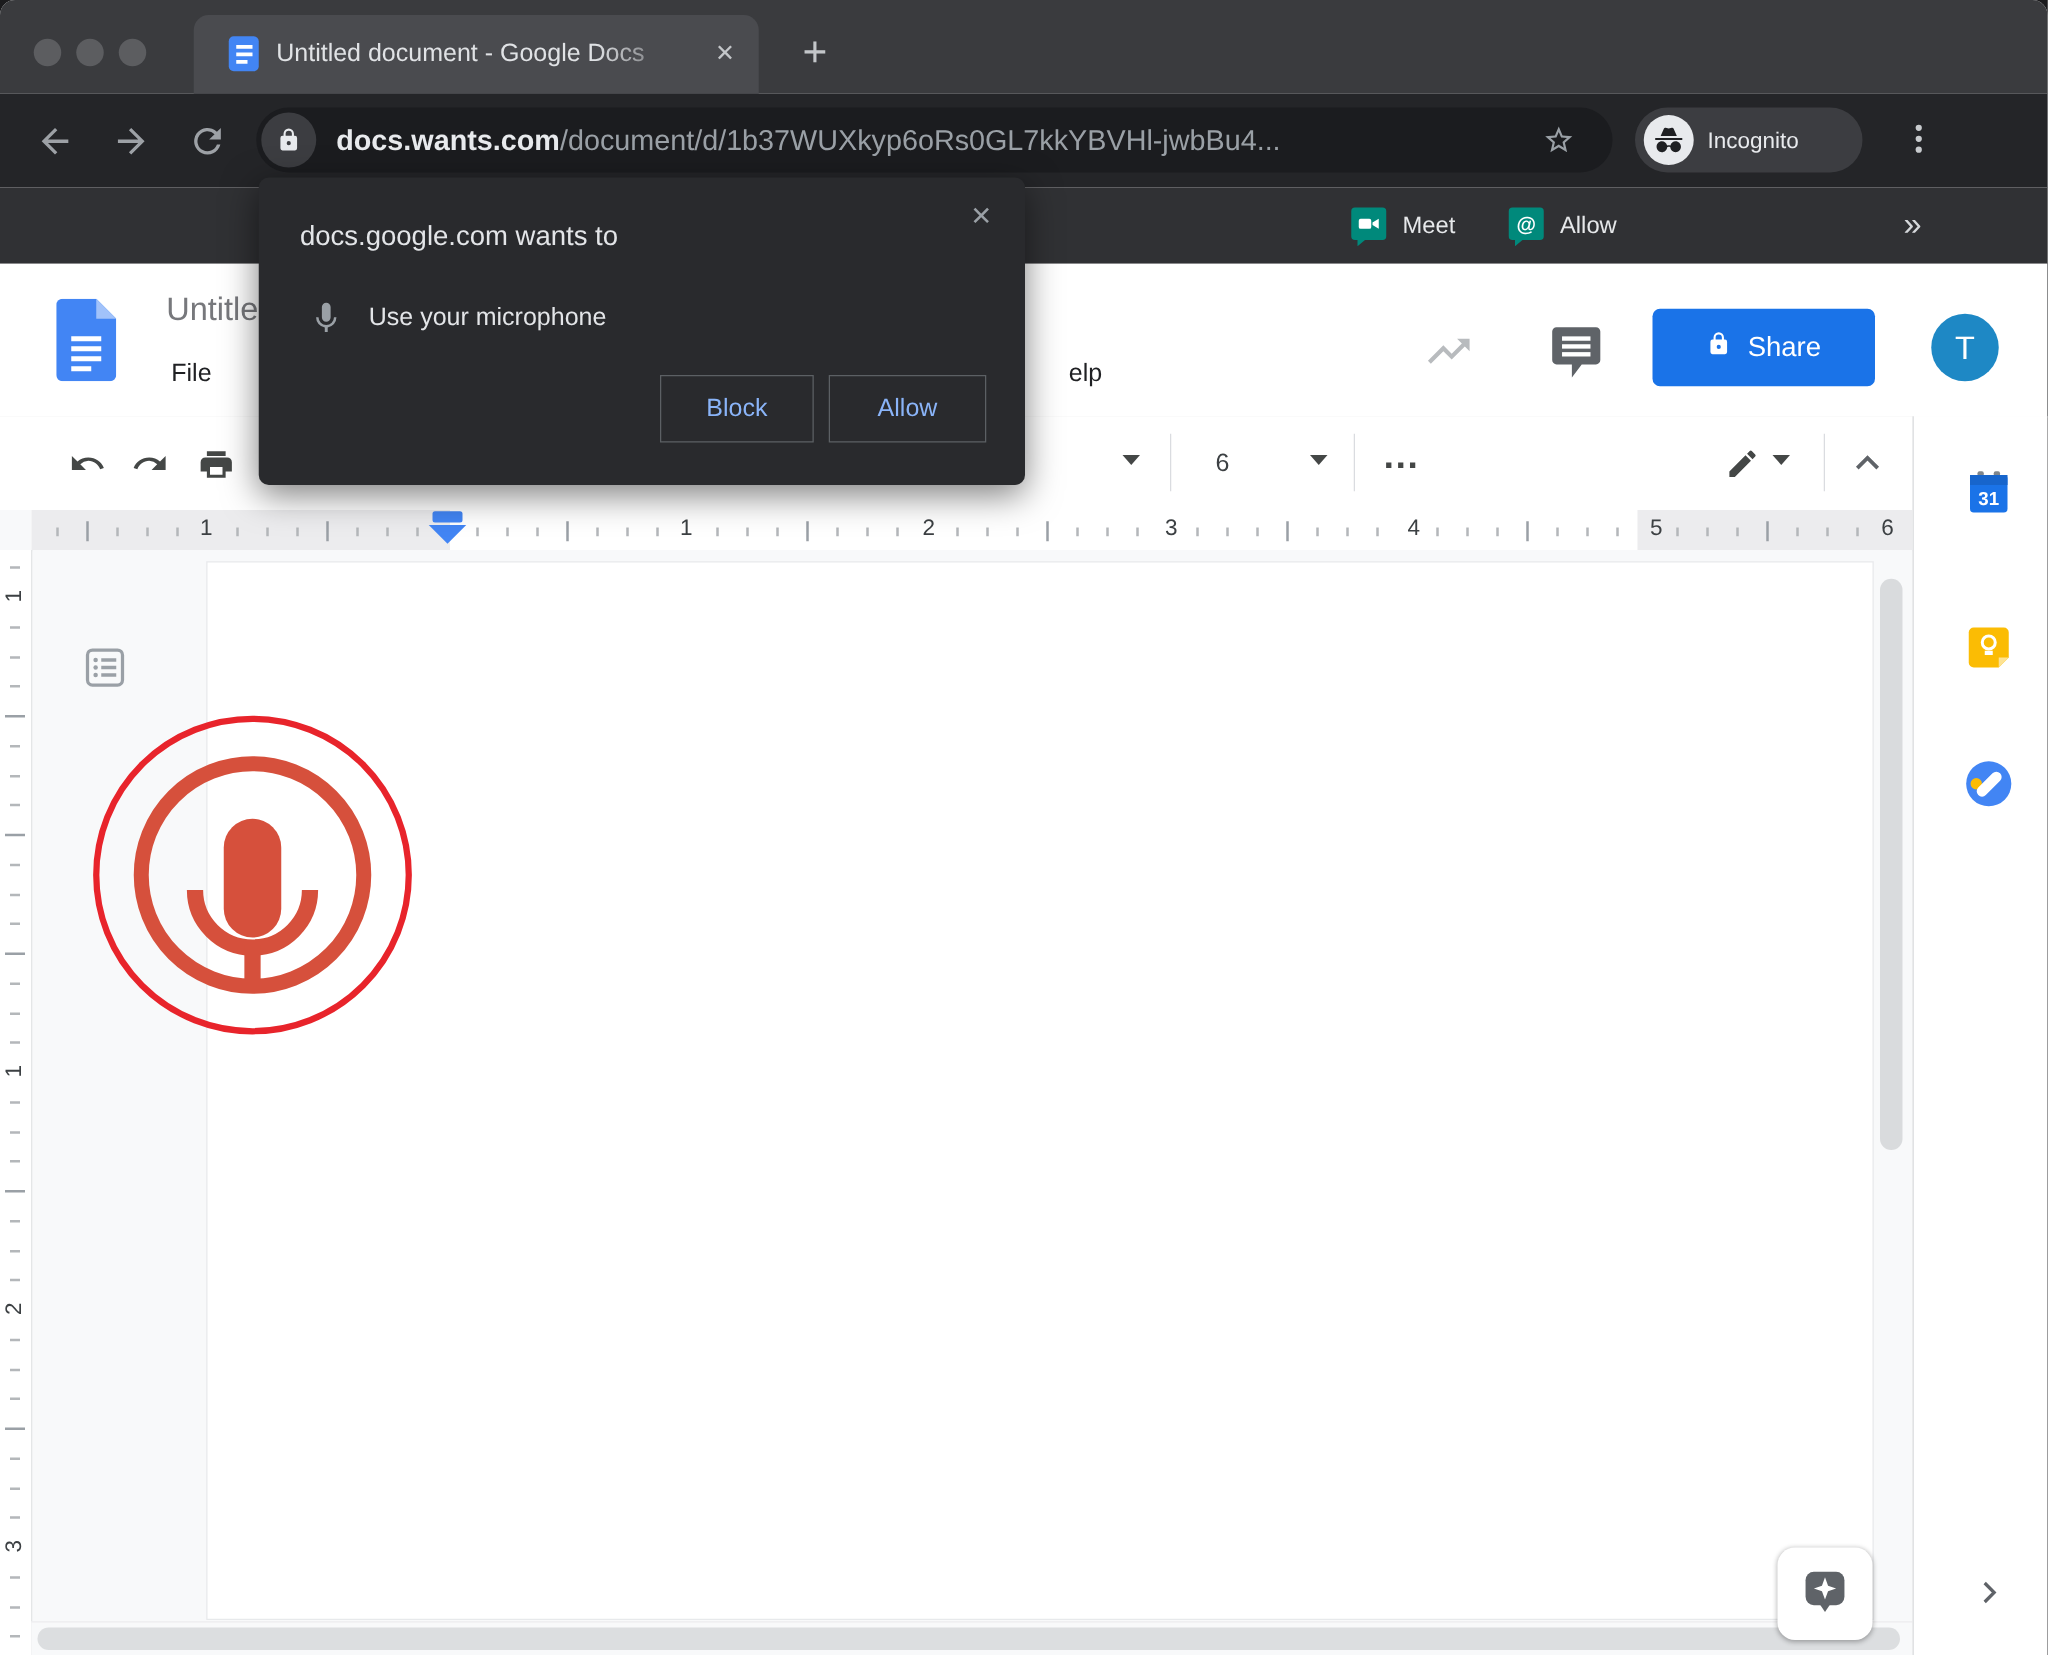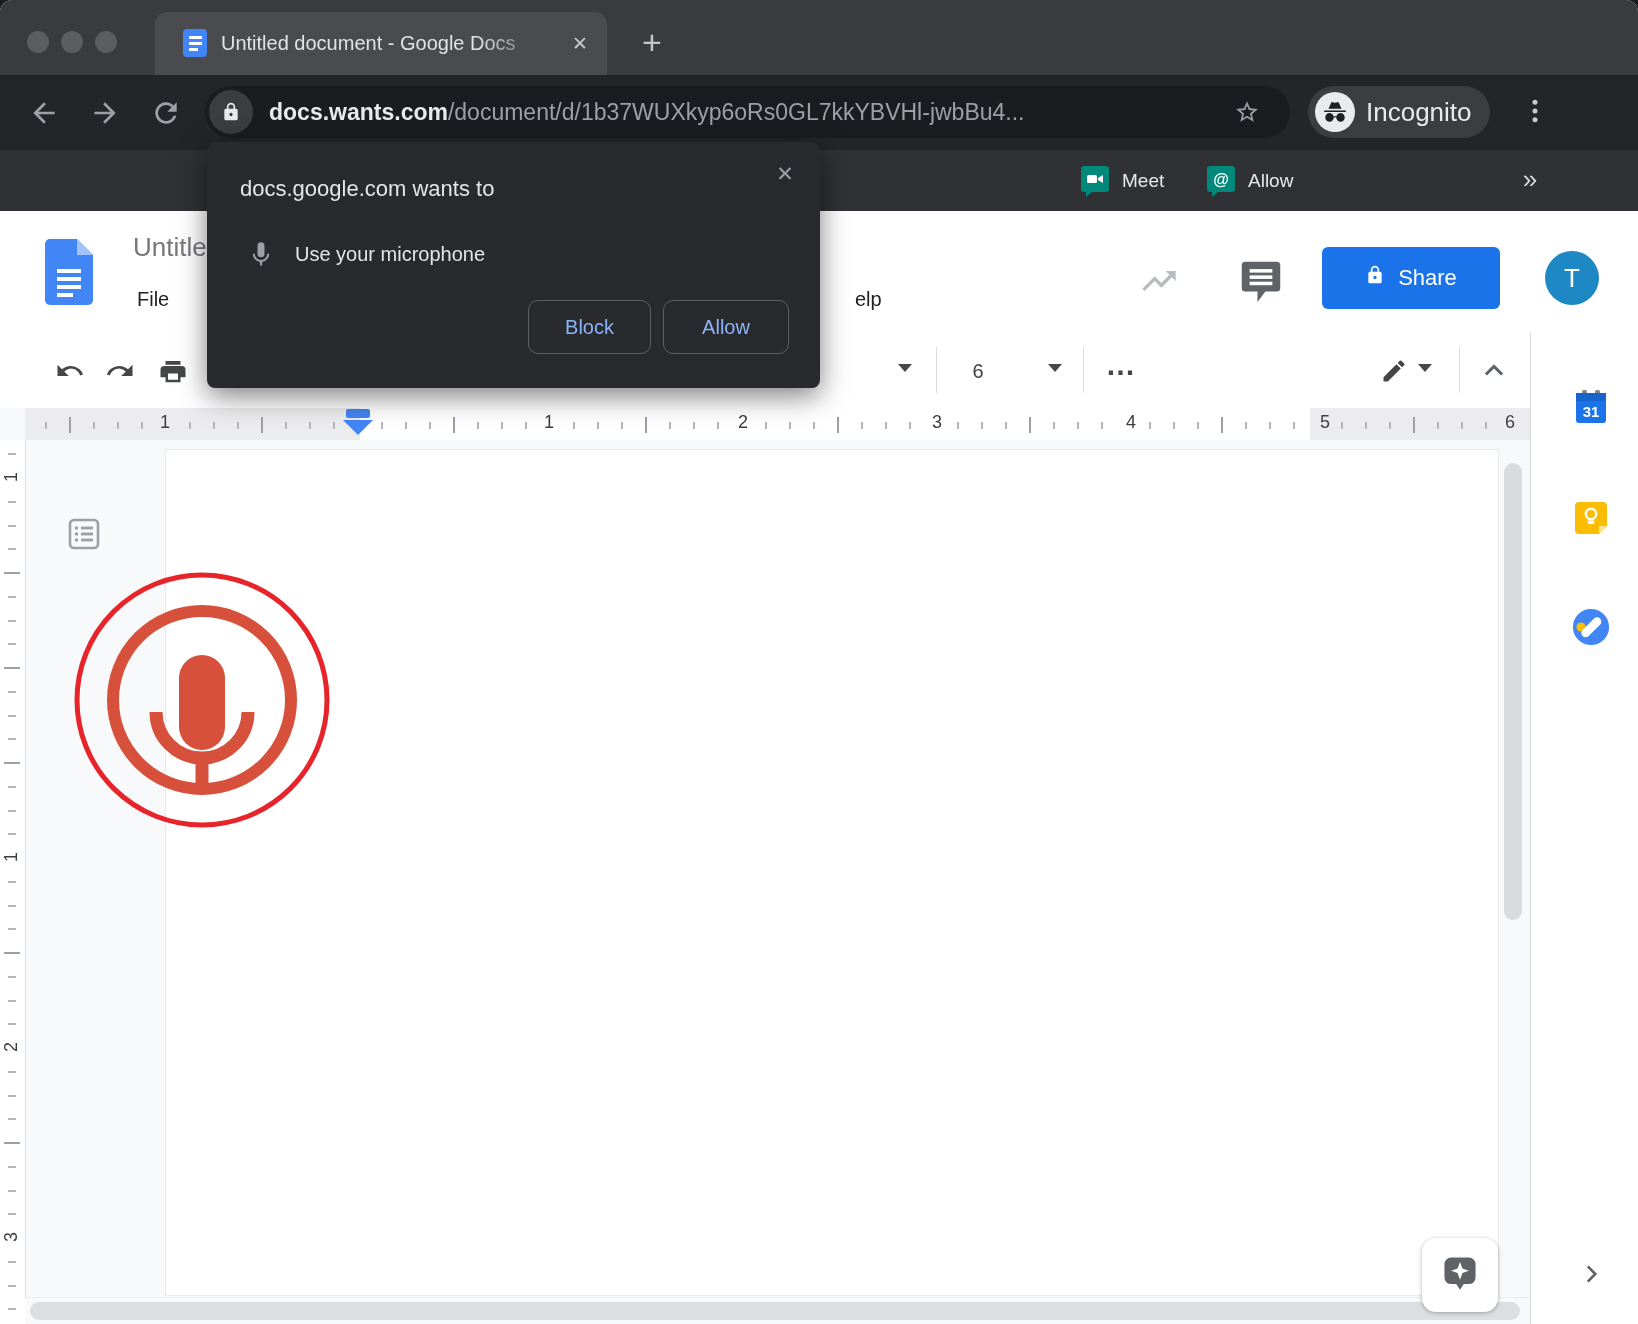--- a/index.html
+++ b/index.html
@@ -25,21 +25,21 @@
   .urlrow{left:0;top:75px;width:1638px;height:75px;background:#242528;}
   .navbtn{top:22px;width:32px;height:32px;}
   .url-pill{left:205px;top:11px;width:1085px;height:52px;border-radius:26px;background:#1b1c1f;}
   .lock-circle{left:4px;top:4px;width:44px;height:44px;border-radius:50%;background:#3c3d41;display:flex;align-items:center;justify-content:center;}
   .url-text{left:64px;top:0;height:52px;line-height:52px;font-size:23px;white-space:nowrap;}
   .url-host{color:#e8eaed;font-weight:bold;}
   .url-path{color:#9aa0a6;}
   .star{left:1029px;top:13px;}
   .incog-pill{left:1308px;top:11px;width:182px;height:52px;border-radius:26px;background:#3c3d41;}
   .incog-circle{left:7px;top:6px;width:40px;height:40px;border-radius:50%;background:#e8eaed;display:flex;align-items:center;justify-content:center;}
-  .incog-label{left:58px;top:0;height:52px;line-height:52px;font-size:26px;color:#e8eaed;}
+  .incog-label{left:58px;top:0;height:52px;line-height:52px;font-size:18px;color:#e8eaed;}
   .menu-dots{left:1520px;top:21px;}
   .bookmarksbar{left:0;top:150px;width:1638px;height:61px;background:#303134;}
   .bm{top:0;height:61px;display:flex;align-items:center;gap:12px;font-size:19px;font-weight:500;color:#e6e8ea;}
   .bm-pw{left:32px;} .bm-tw{left:838px;} .bm-meet{left:1080px;} .bm-chat{left:1206px;}
   .bm-more{left:1510px;top:0;width:40px;height:61px;line-height:58px;text-align:center;font-size:26px;color:#d5d8db;}
   .fav{width:30px;height:30px;display:inline-flex;align-items:center;justify-content:center;}
   
   .docs-header{left:0;top:211px;width:1638px;height:122px;background:#fff;border-bottom:1px solid #e2e3e5;}
   .docs-logo{left:45px;top:28px;}
   .doc-title{left:133px;top:21px;font-size:26px;color:#77787c;white-space:nowrap;}
@@ -75,32 +75,32 @@
   .canvas{left:26px;top:440px;width:1504px;height:857px;background:#f8f9fa;overflow:hidden;}
   .page{left:140px;top:10px;width:1332px;height:845px;background:#fff;box-shadow:0 0 0 1px #e7e9eb;}
   .outline-btn{left:38px;top:74px;width:40px;height:40px;}
   .voice-widget{left:46px;top:130px;width:260px;height:260px;}
   .vscroll{left:1478px;top:23px;width:18px;height:457px;border-radius:9px;background:#d9dbdd;}
   .hscrollbar{left:25px;top:1297px;width:1505px;height:27px;background:#f8f9fa;border-top:1px solid #ececee;}
   .hthumb{left:5px;top:4px;width:1490px;height:18px;border-radius:9px;background:#dcdee0;position:absolute;}
   
   .sidebar{left:1530px;top:333px;width:108px;height:991px;background:#fff;border-left:1px solid #d7d9dc;}
   .side-ic{left:41px;width:38px;height:38px;display:flex;align-items:center;justify-content:center;}
-  .cal{top:55px;} .keep{top:166px;} .tasks{top:275px;}
+  .cal{top:42px;} .keep{top:166px;} .tasks{top:275px;}
   .side-expand{left:44px;top:925px;width:32px;height:32px;display:flex;align-items:center;justify-content:center;}
   .explore-btn{left:1422px;top:1238px;width:76px;height:74px;border-radius:14px;background:#fff;
     box-shadow:0 1px 4px rgba(0,0,0,.3);display:flex;align-items:center;justify-content:center;}
   
   .dialog{left:207px;top:142px;width:613px;height:246px;background:#292a2d;border-radius:8px;
     box-shadow:0 8px 28px rgba(0,0,0,.5);z-index:50;}
   .dlg-title{left:33px;top:34px;font-size:22px;color:#e3e5e8;}
   .dlg-close{left:558px;top:12px;width:40px;height:40px;line-height:40px;text-align:center;font-size:21px;color:#9aa0a6;}
   .dlg-mic{left:40px;top:96px;}
   .dlg-text{left:88px;top:101px;font-size:20px;color:#e3e5e8;}
-  .perm-btn{top:158px;height:54px;border:1px solid #5c6064;border-radius:10px;background:transparent;
+  .perm-btn{top:158px;height:54px;border:1px solid #5c6064;border-radius:0;background:transparent;
     color:var(--dialog-link,#8ab4f8);font-size:20px;font-weight:500;display:flex;align-items:center;justify-content:center;}
   .btn-block{left:321px;width:123px;} .btn-allow{left:456px;width:126px;}
 </style>
 </head>
 <body>
 
 <div class="window">
 
   <div class="abs tabbar">
     <div class="abs traffic tl1"></div>

